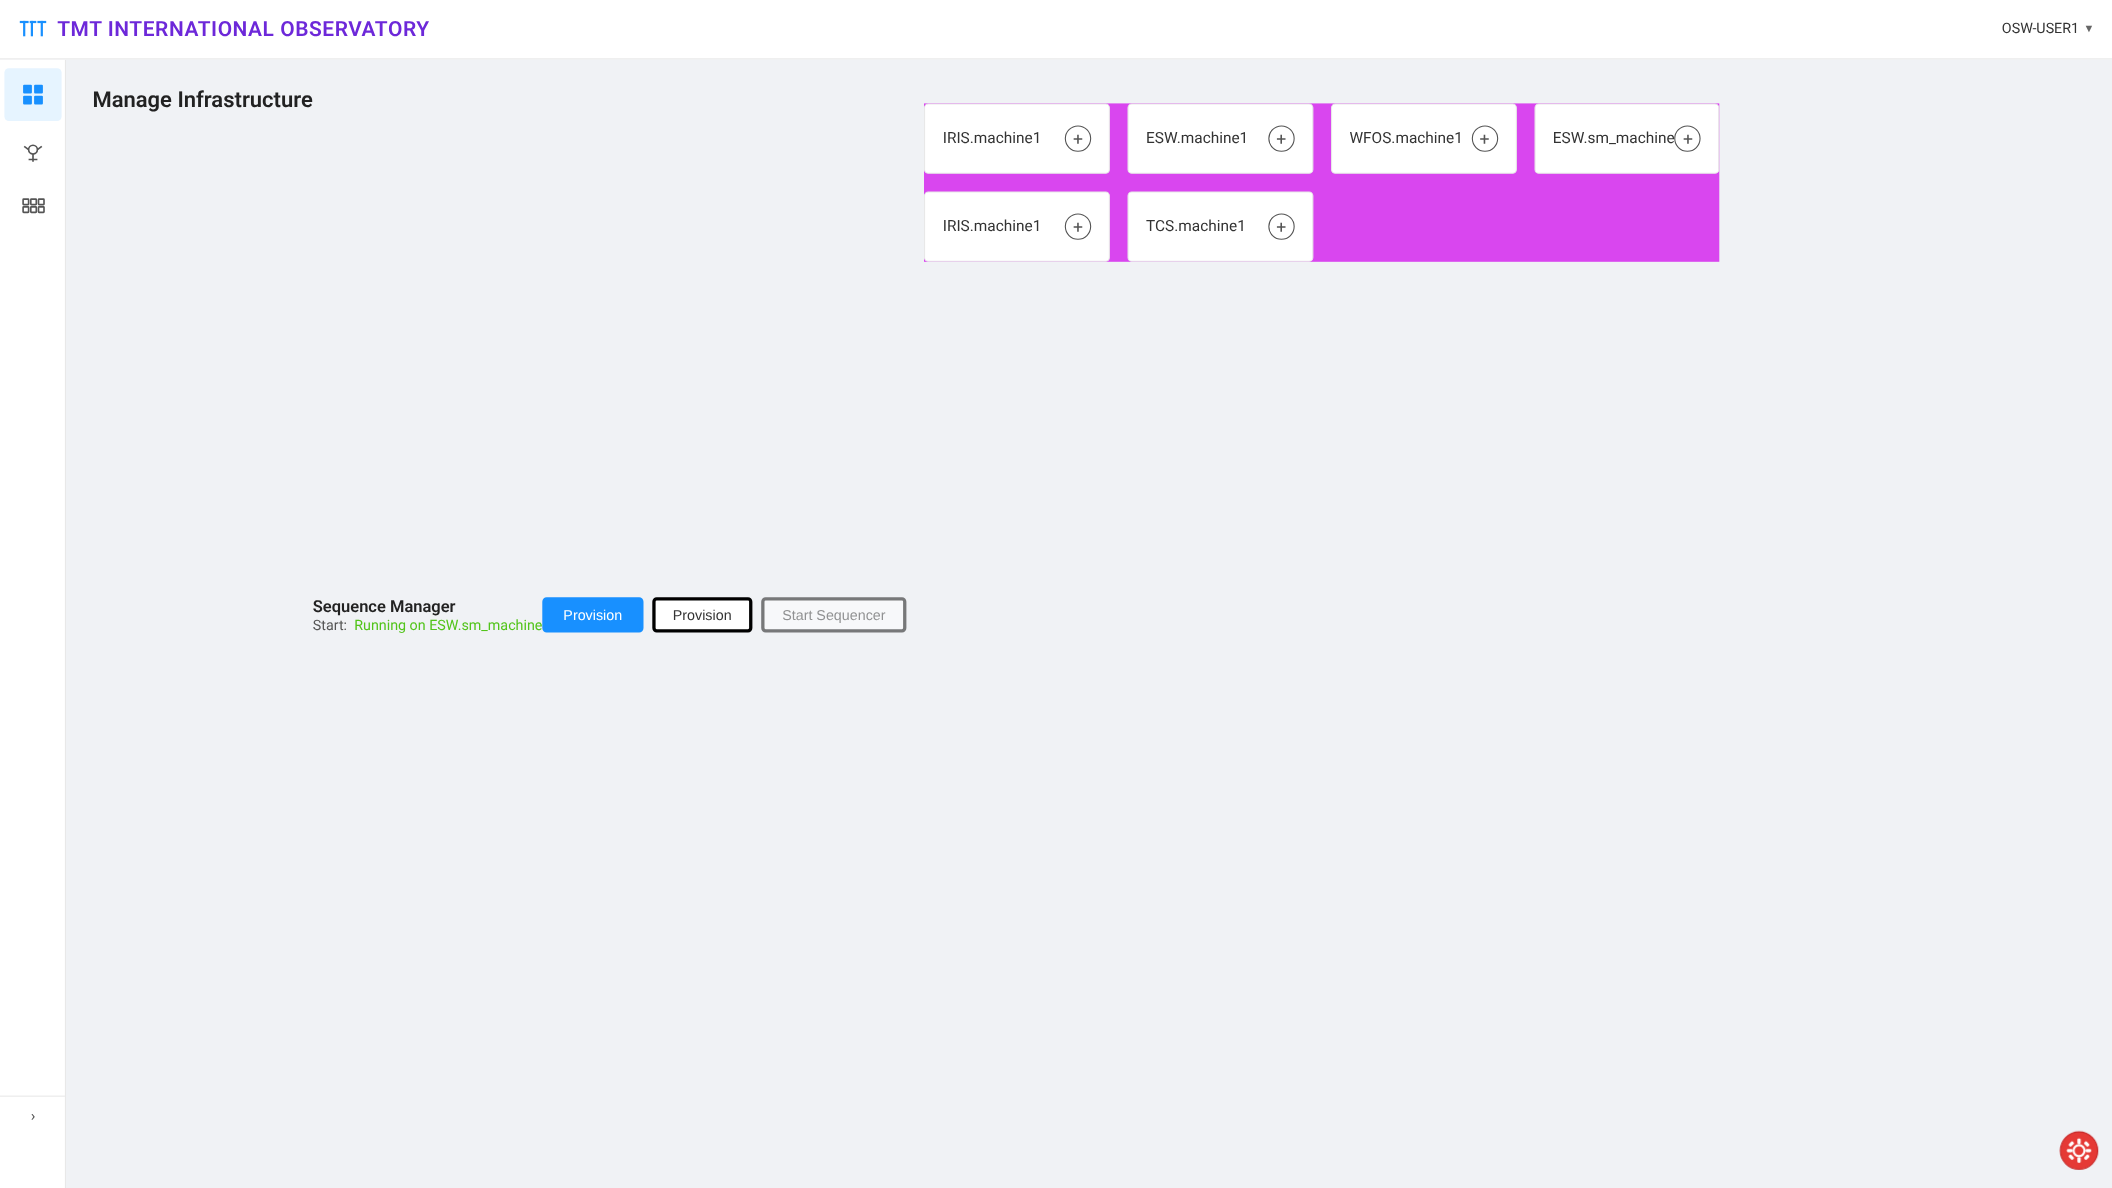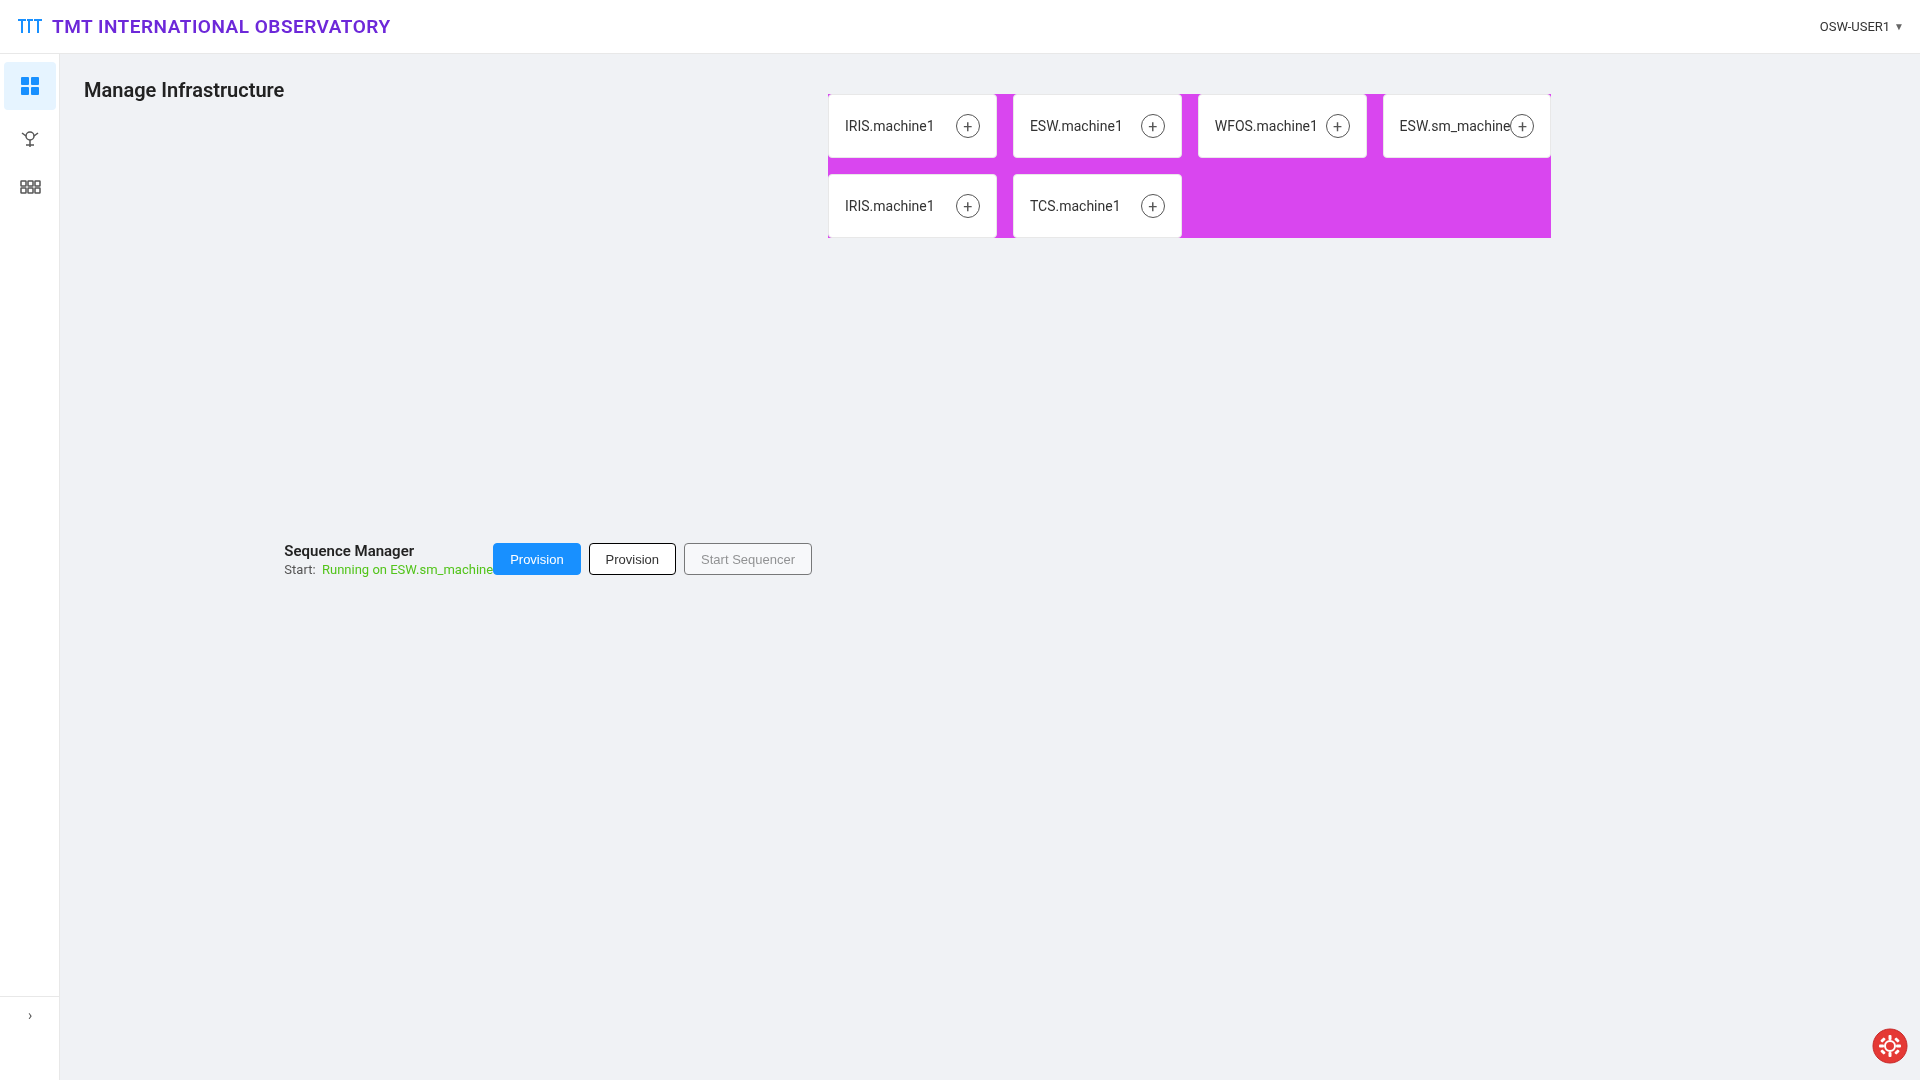--- a/index.html
+++ b/index.html
@@ -155,21 +155,21 @@
       display: flex;
       gap: 8px;
       align-items: center;
     }
     .btn {
       height: 32px;
       padding: 0 16px;
       border-radius: 4px;
       font-size: 13px;
       cursor: pointer;
-      border: 1px solid #000000;
+      border: 3px solid #000000;
       background: #fff;
       color: #333;
     }
     .btn.btn-primary {
       background: #1890ff;
       color: #fff;
       border-color: #1890ff;
     }
     .btn:disabled {
       opacity: 0.5;

